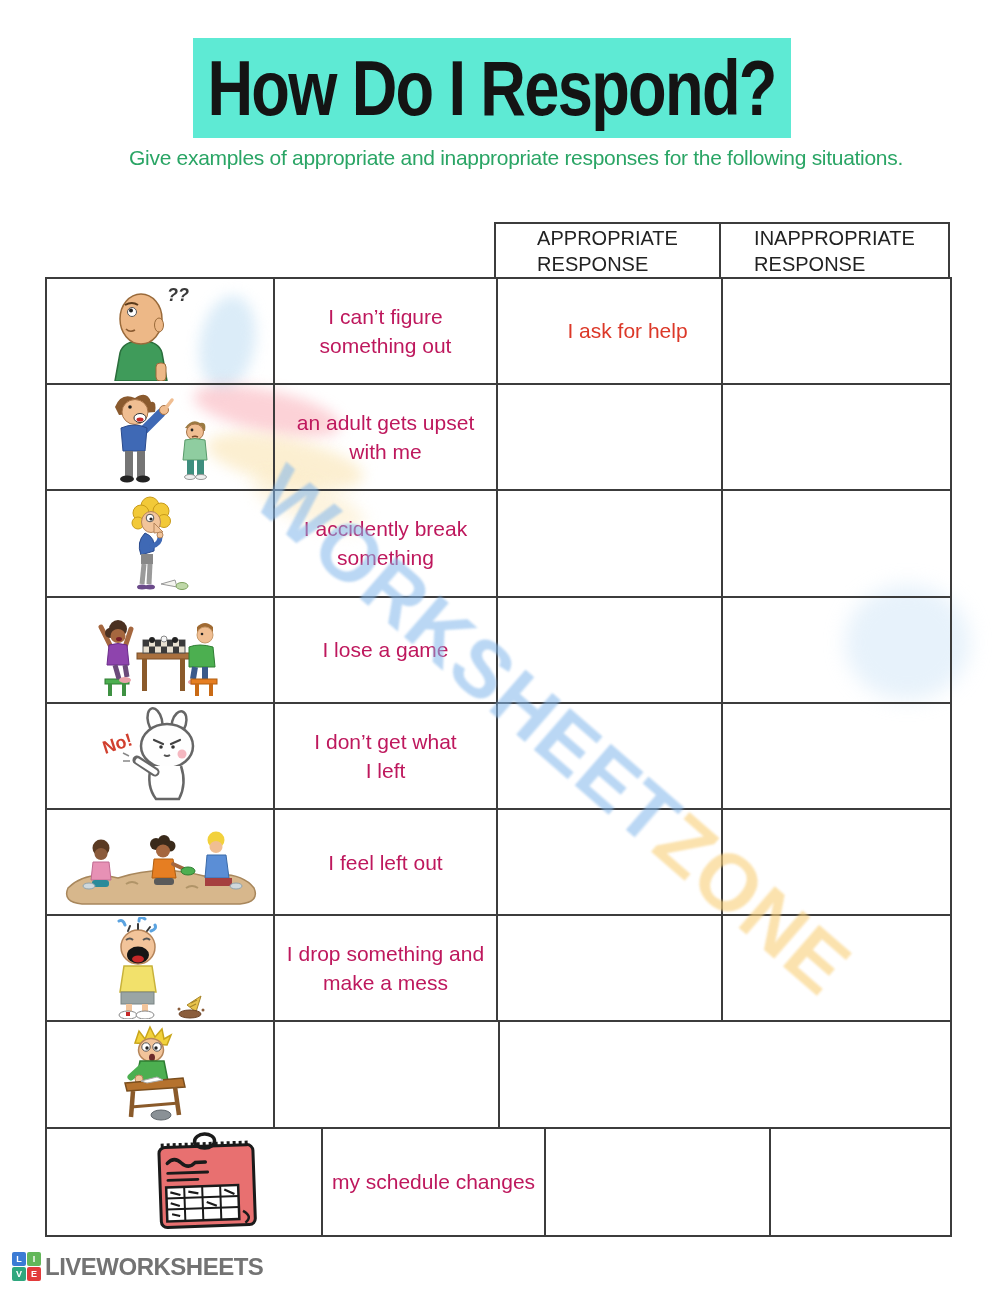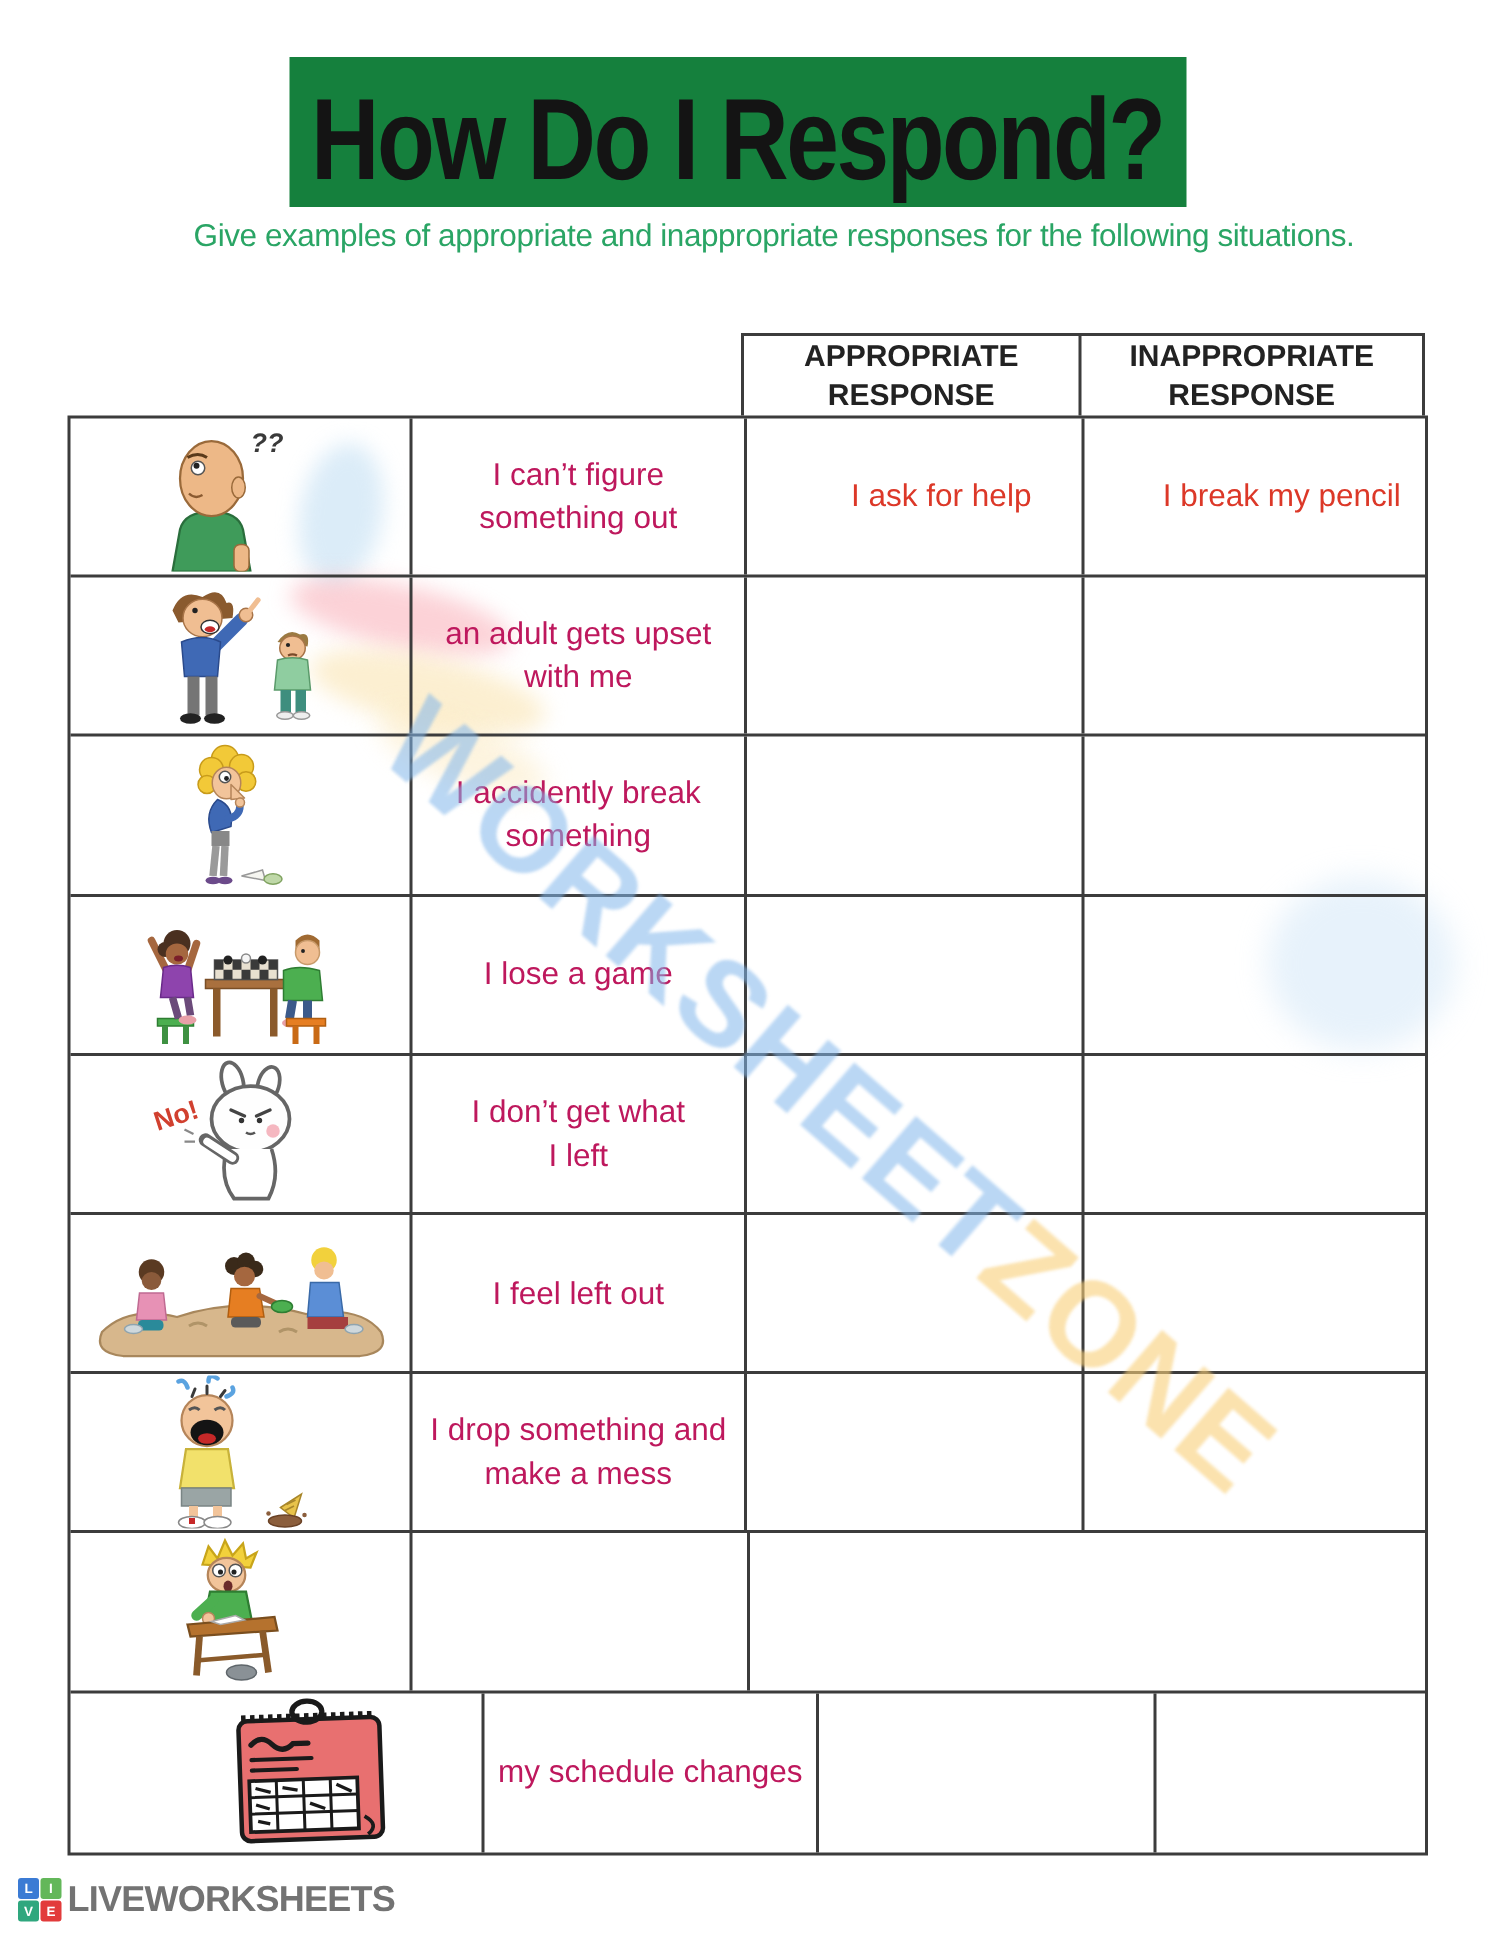--- a/index.html
+++ b/index.html
@@ -1,32 +1,32 @@
 <!DOCTYPE html>
 <html><head>
 <meta charset="utf-8">
 <style>
   * { margin:0; padding:0; box-sizing:border-box; }
   html,body { width:1000px; height:1291px; background:#ffffff; font-family:"Liberation Sans", sans-serif; }
   .sheet { position:relative; width:1000px; height:1291px; background:#fff; overflow:hidden; }
 
   
   .title-box { position:absolute; left:193px; top:38px; width:598px; height:100px;
-    background:#15803d; display:flex; align-items:flex-end; justify-content:center; }
+    background:#5eead4; display:flex; align-items:center; justify-content:center; }
   .title-text { font-size:77px; font-weight:700; color:#141414; letter-spacing:-2px;
     transform:scaleX(0.82); white-space:nowrap; }
   .subtitle { position:absolute; left:16px; top:146px; width:1000px; text-align:center;
     color:#2AA565; font-size:21px; letter-spacing:-0.3px; }
 
   
   .table-area { position:absolute; left:45px; top:222px; width:910px; height:1020px; }
   .hdr-row { position:absolute; left:449px; top:0; width:456px; height:55px;
     border:2px solid #3C3C3C; border-bottom:none; display:flex; }
-  .hdr-cell { display:flex; align-items:center; justify-content:center; text-align:center;
-    font-size:20px; color:#222; line-height:26px; white-space:pre-line;font-weight:bold; }
+  .hdr-cell { display:flex; align-items:center; justify-content:center; 
+    font-size:20px; color:#222; line-height:26px; white-space:pre-line; }
   .hdr-cell.a { width:225px; border-right:2px solid #3C3C3C; }
   .hdr-cell.b { flex:1; }
   .grid { position:absolute; left:0; top:55px; width:907px; border:2px solid #3C3C3C; background:transparent; }
   .trow { display:flex; height:106.2px; border-bottom:2px solid #3C3C3C; }
   .trow:last-child { border-bottom:none;padding-left:48px; }
   .cell { display:flex; align-items:center; justify-content:center; text-align:center; }
   .c-img { width:228px; border-right:2px solid #3C3C3C; }
   .c-sit { width:223px; border-right:2px solid #3C3C3C; font-size:21px; color:#be185d;
     line-height:29px; white-space:pre-line; }
   .c-app { width:225px; border-right:2px solid #3C3C3C; }
@@ -92,23 +92,20 @@
             <circle cx="37" cy="31" r="4.5" fill="#fff" stroke="#555"></circle>
             <circle cx="36" cy="29.5" r="2" fill="#222"></circle>
             <path d="M30,24 Q37,20 43,24" stroke="#5a3a1a" stroke-width="2" fill="none"></path>
             <path d="M31,48 Q35,52 40,49" stroke="#8a5a30" stroke-width="1.6" fill="none"></path>
           </svg>
         </div>
         <div class="cell c-sit">I can’t figure
 something out</div>
         <div class="cell c-app">
             <span class="answer">I ask for help</span>
-          </div>
-        <div class="cell c-inap">
-            <span class="answer">I break my pencil</span>
           </div>
       </div>
 
       <div class="trow">
         <div class="cell c-img">
           <svg width="150" height="100" viewBox="0 0 150 100">
             <path d="M58,44 L76,26" stroke="#3F69B5" stroke-width="9" stroke-linecap="round"></path>
             <circle cx="79" cy="23" r="4.5" fill="#F0BE92" stroke="#a87448"></circle>
             <line x1="80" y1="22" x2="87" y2="13" stroke="#F0BE92" stroke-width="3.5" stroke-linecap="round"></line>
             <path d="M30,20 Q36,5 50,11 Q62,3 66,15 Q72,13 70,25 L34,28 Z" fill="#8a5a2e"></path>

